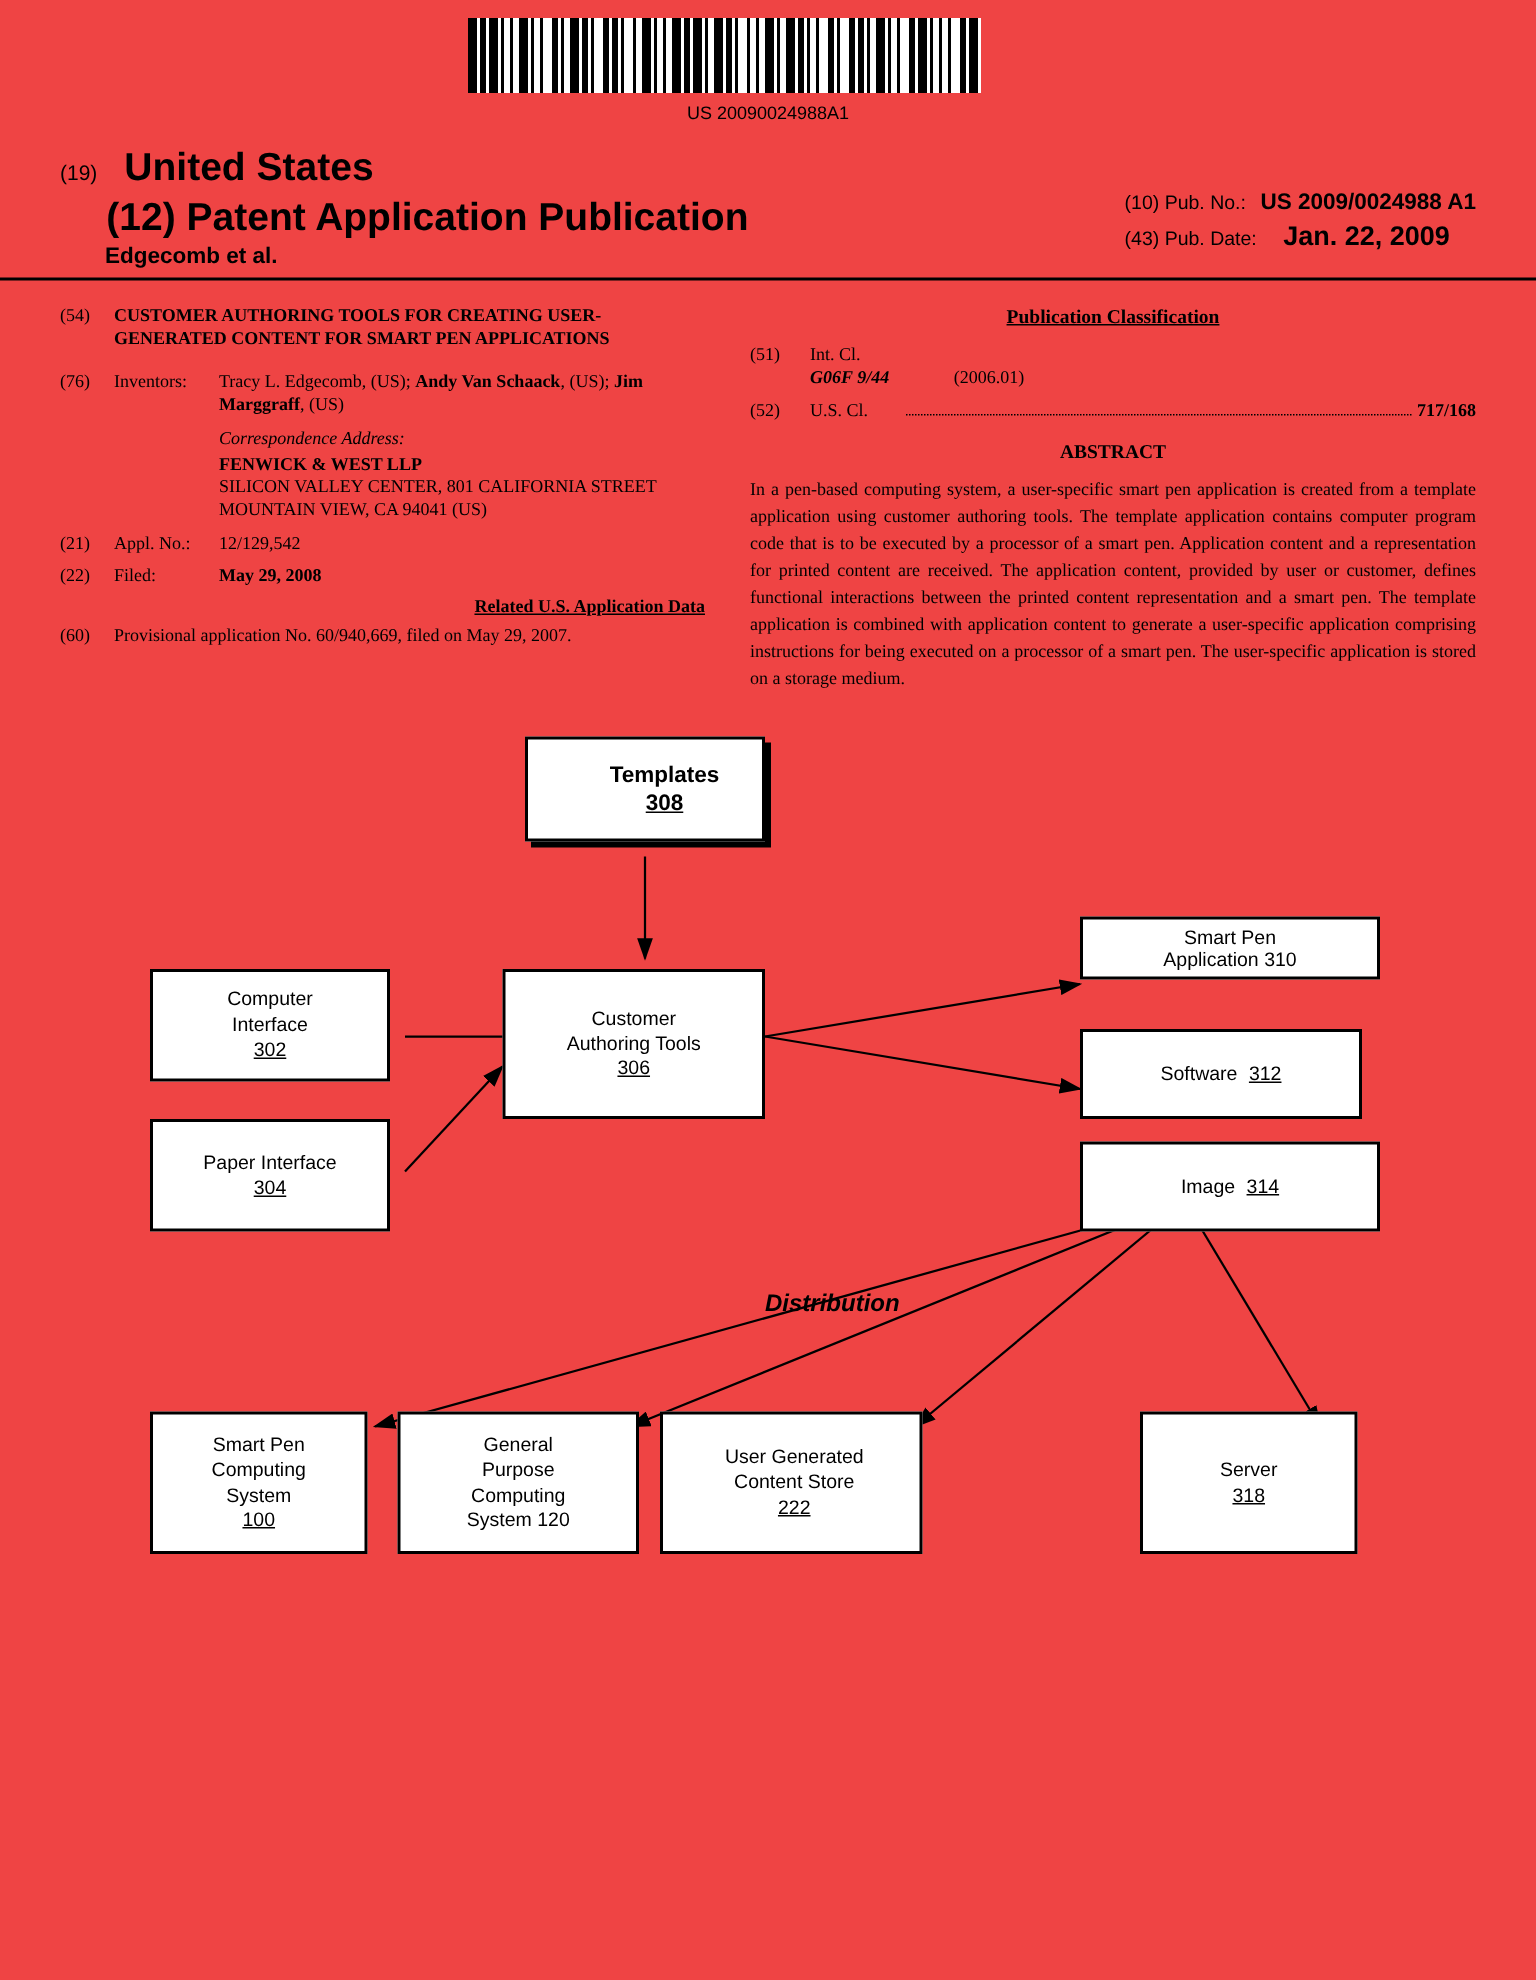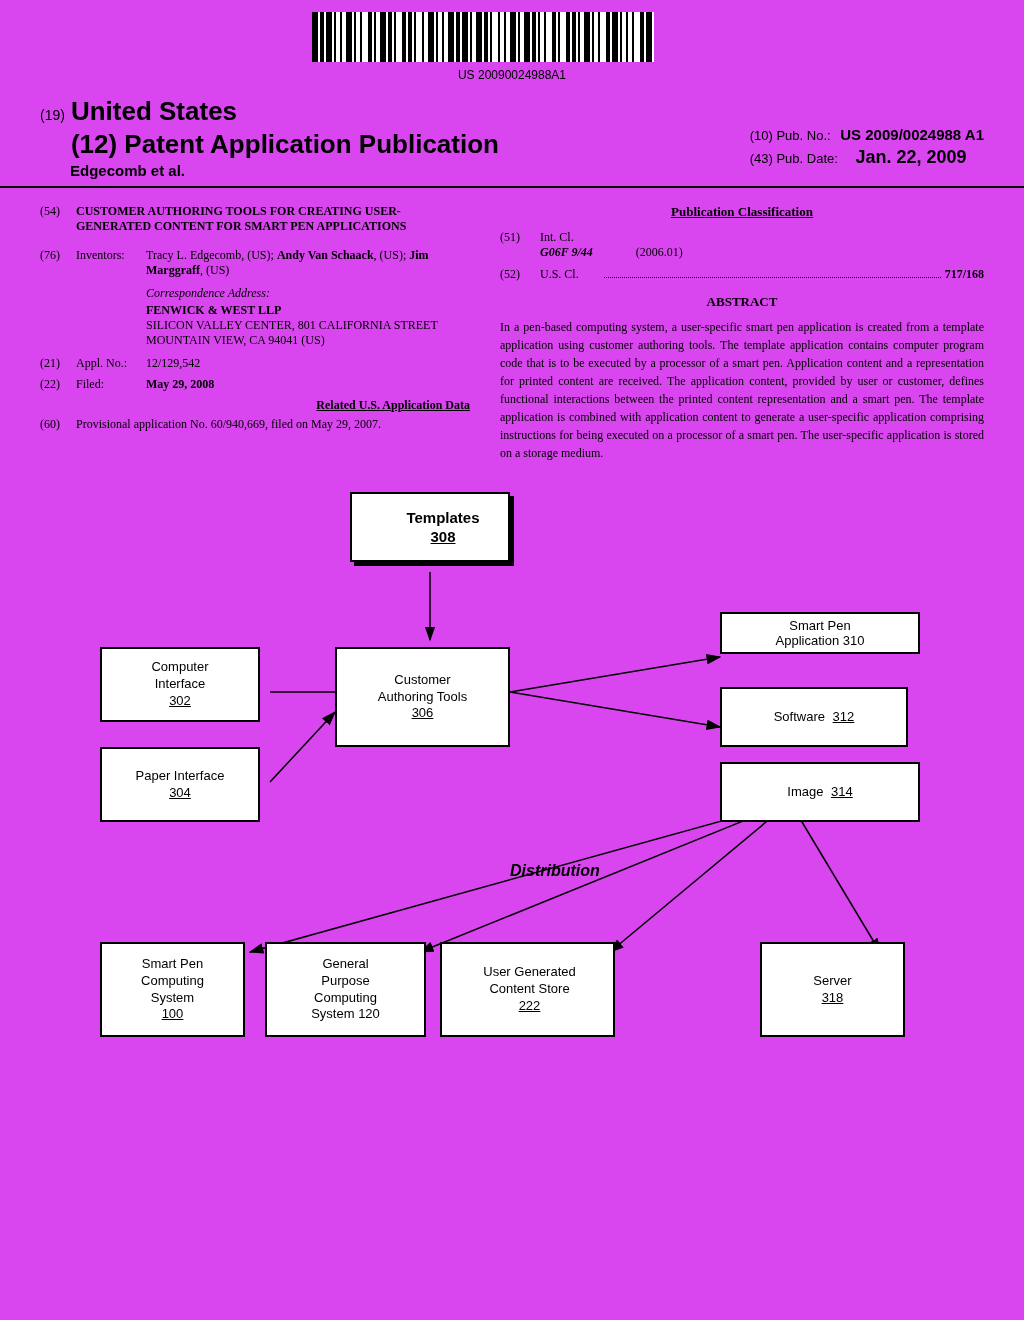--- a/index.html
+++ b/index.html
@@ -9,21 +9,21 @@
       font-size: 13px;
       color: #000;
       width: 1024px;
       min-height: 1320px;
     }
 
     .page {
       width: 1024px;
       min-height: 1320px;
       padding: 0;
-      background: #d946ef;
+      background: #ef4444;
     }
 
     
     .barcode-section {
       text-align: center;
       padding: 12px 0 4px 0;
     }
     .barcode-img {
       display: inline-block;
       width: 420px;
@@ -356,21 +356,21 @@
           <rect x="344" y="0" width="6" height="50" fill="#000"></rect>
           <rect x="350" y="0" width="2" height="50" fill="#fff"></rect>
         </g>
     </svg>
     <div class="pub-number">US 20090024988A1</div>
   </div>
 
   <div class="header-section">
     <div class="header-top">
       <div class="header-left">
-        <div style="display:flex; align-items:baseline; gap:6px;">
+        <div style="display:flex; align-items:baseline; gap:18px;">
           <span class="country-label">(19)</span>
           <span class="country-name">United States</span>
         </div>
         <div style="display:flex; align-items:baseline; gap:6px; margin-top:2px;">
           <span class="country-label" style="visibility:hidden;">(19)</span>
           <span class="doc-type" style="font-family:Arial,sans-serif; font-size:26px; font-weight:bold;">(12) Patent Application Publication</span>
         </div>
         <div style="margin-left:0px; margin-top:2px;">
           <span class="inventors" style="font-family:Arial,sans-serif; font-size:15px; font-weight:bold; margin-left:30px;">Edgecomb et al.</span>
         </div>

